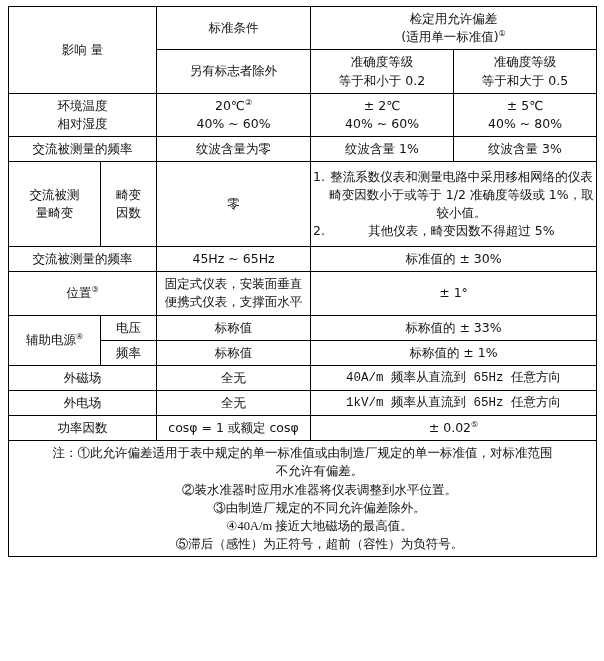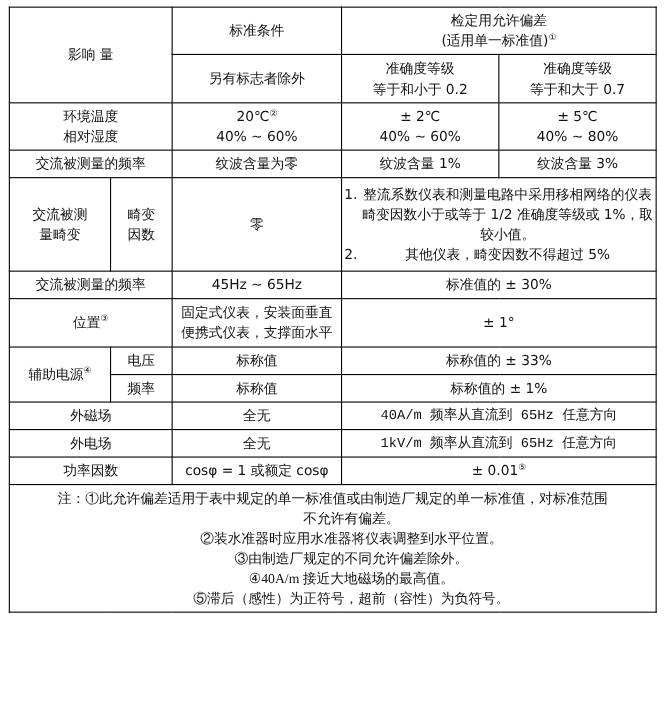--- a/index.html
+++ b/index.html
@@ -106,21 +106,21 @@
         </td>
       </tr>
       <tr>
         <td class="hdr tall">另有标志者除外</td>
         <td class="hdr tall">
           <span>准确度等级</span><br>
           <span>等于和小于 0.2</span>
         </td>
         <td class="hdr tall">
           <span>准确度等级</span><br>
-          <span>等于和大于 0.7</span>
+          <span>等于和大于 0.5</span>
         </td>
       </tr>
 
       <tr>
         <td colspan="2" class="twoline">
           <span>环境温度</span><br>
           <span>相对湿度</span>
         </td>
         <td class="twoline">
           <span>20℃</span><span class="sup">②</span><br>
@@ -208,21 +208,21 @@
       <tr>
         <td colspan="2">外电场</td>
         <td>全无</td>
         <td colspan="2" class="nowrap">1kV/m 频率从直流到 65Hz 任意方向</td>
       </tr>
 
       <tr>
         <td colspan="2">功率因数</td>
         <td>cosφ = 1 或额定 cosφ</td>
         <td colspan="2">
-          <span>± 0.01</span><span class="sup">⑤</span>
+          <span>± 0.02</span><span class="sup">⑤</span>
         </td>
       </tr>
 
       <tr>
         <td colspan="5" class="note-cell">
           <div class="note-line">
             <span class="lead">注：</span><span>①</span><span>此允许偏差适用于表中规定的单一标准值或由制造厂规定的单一标准值，对标准范围</span>
           </div>
           <div class="note-line note-indent">
             <span>不允许有偏差。</span>

